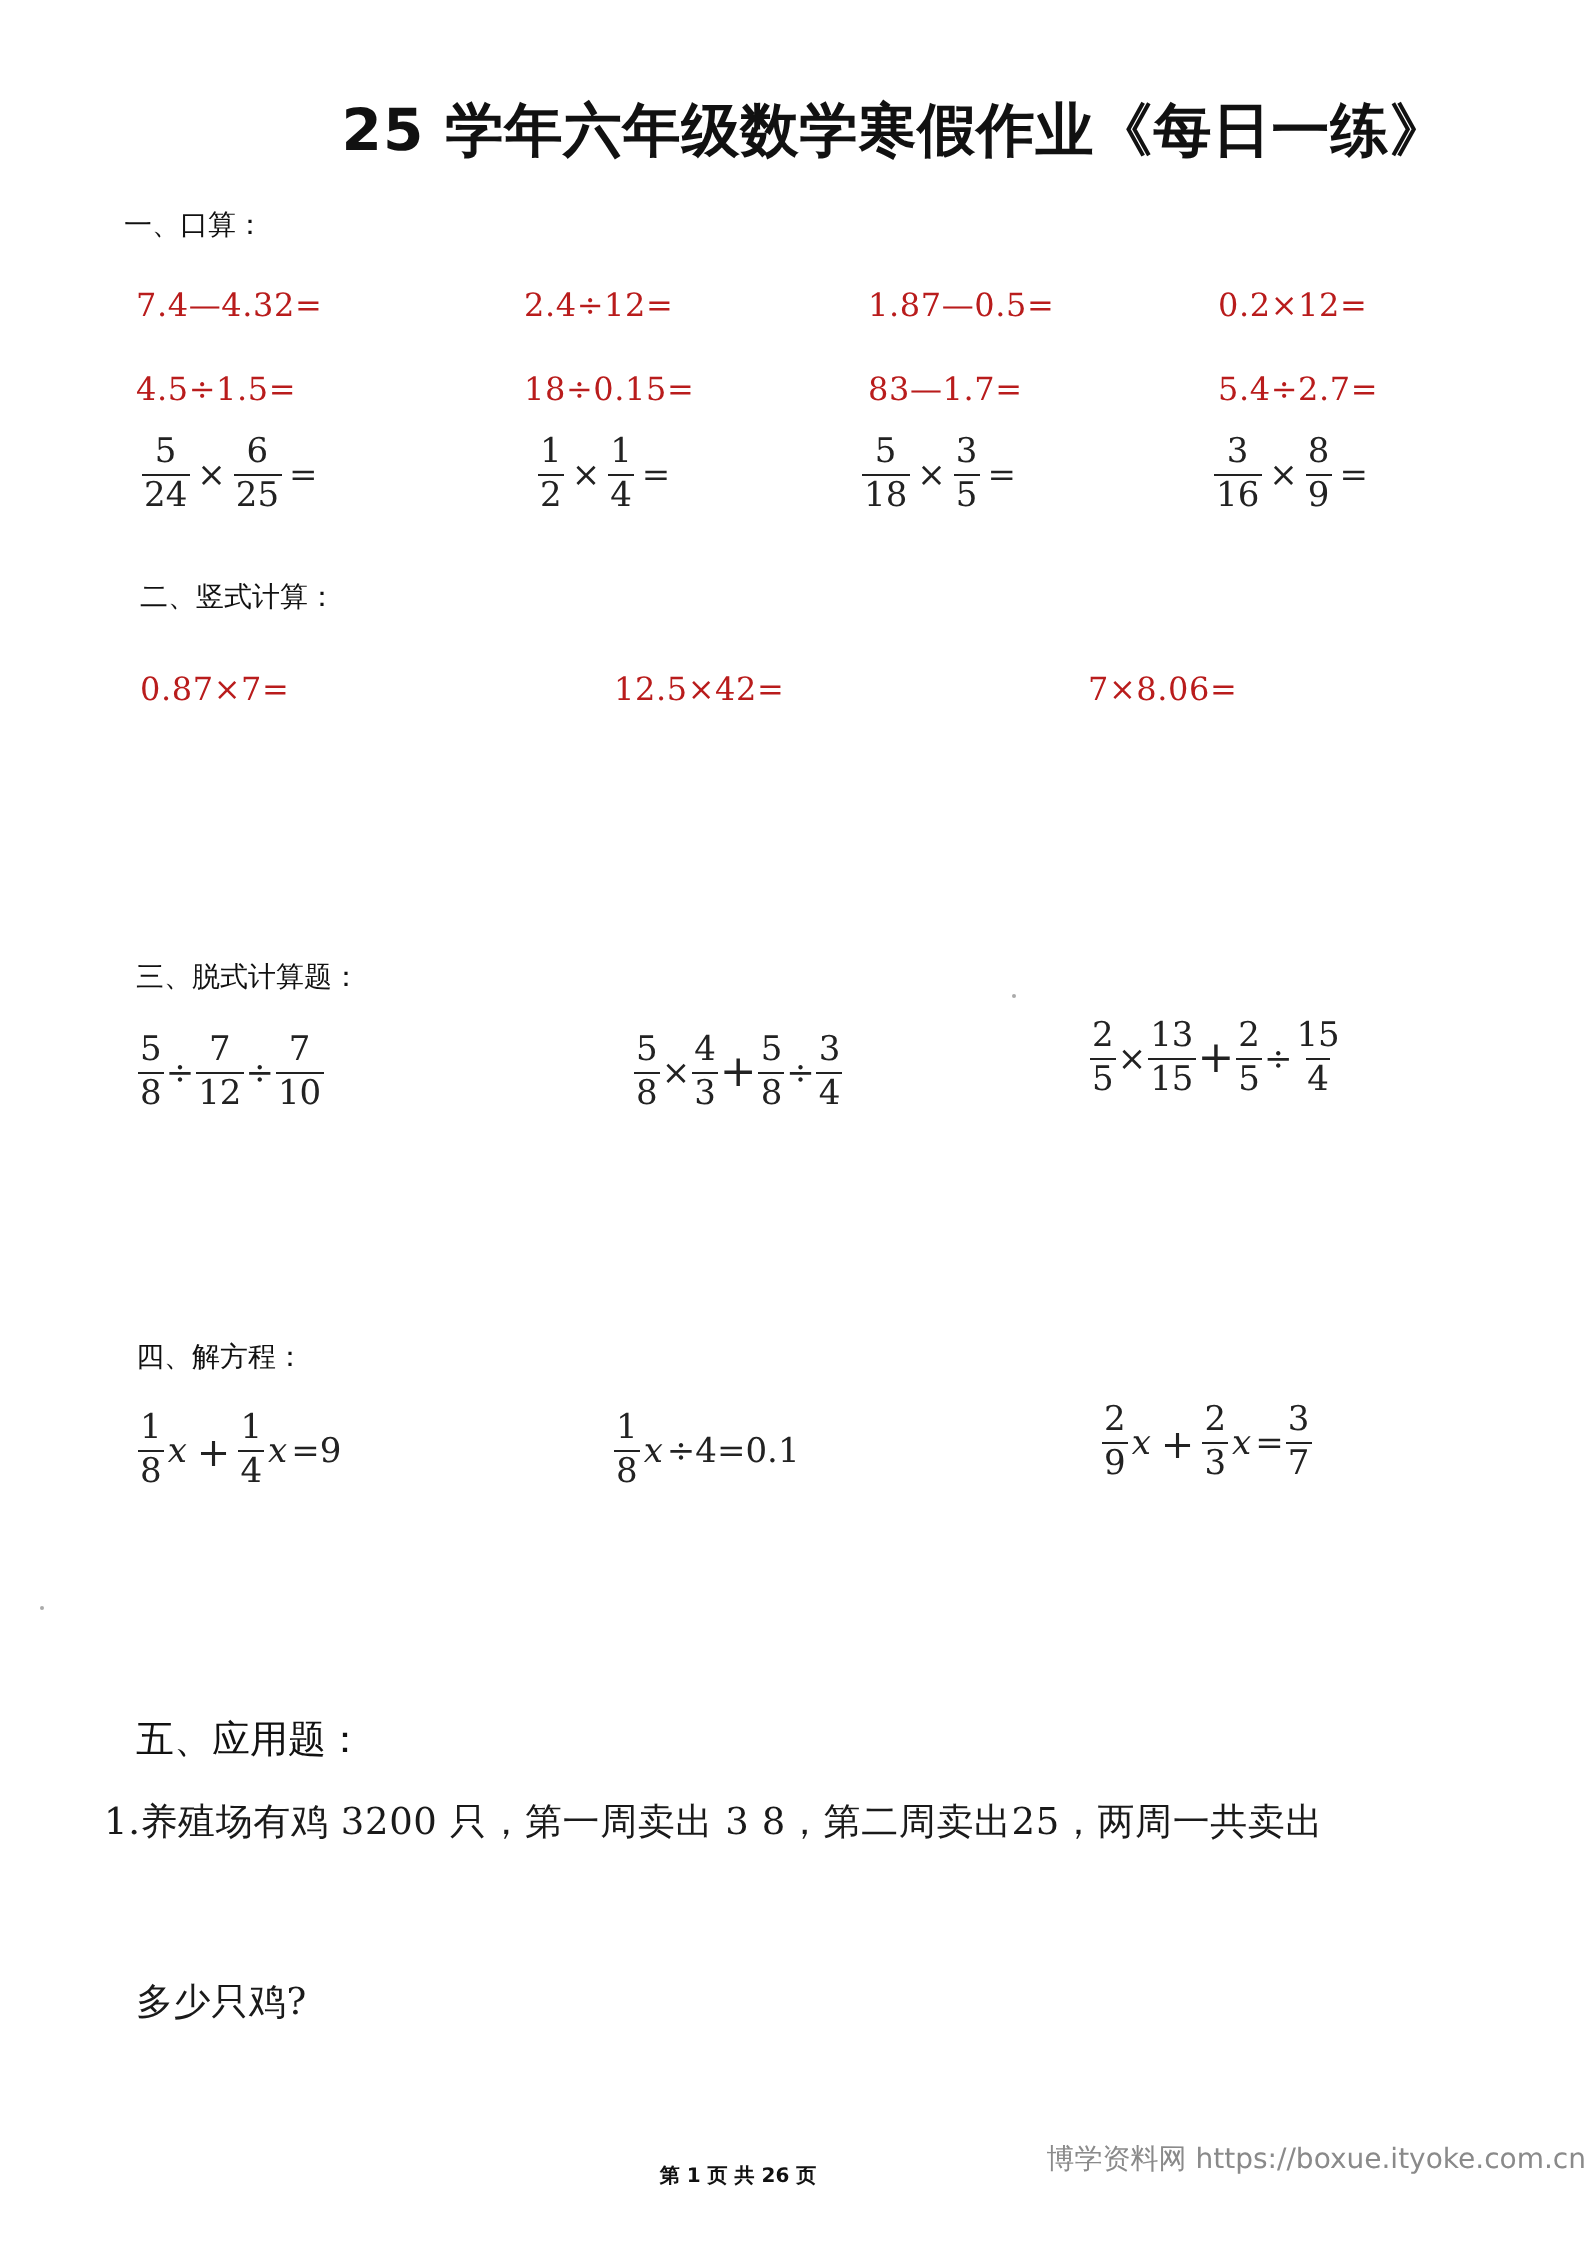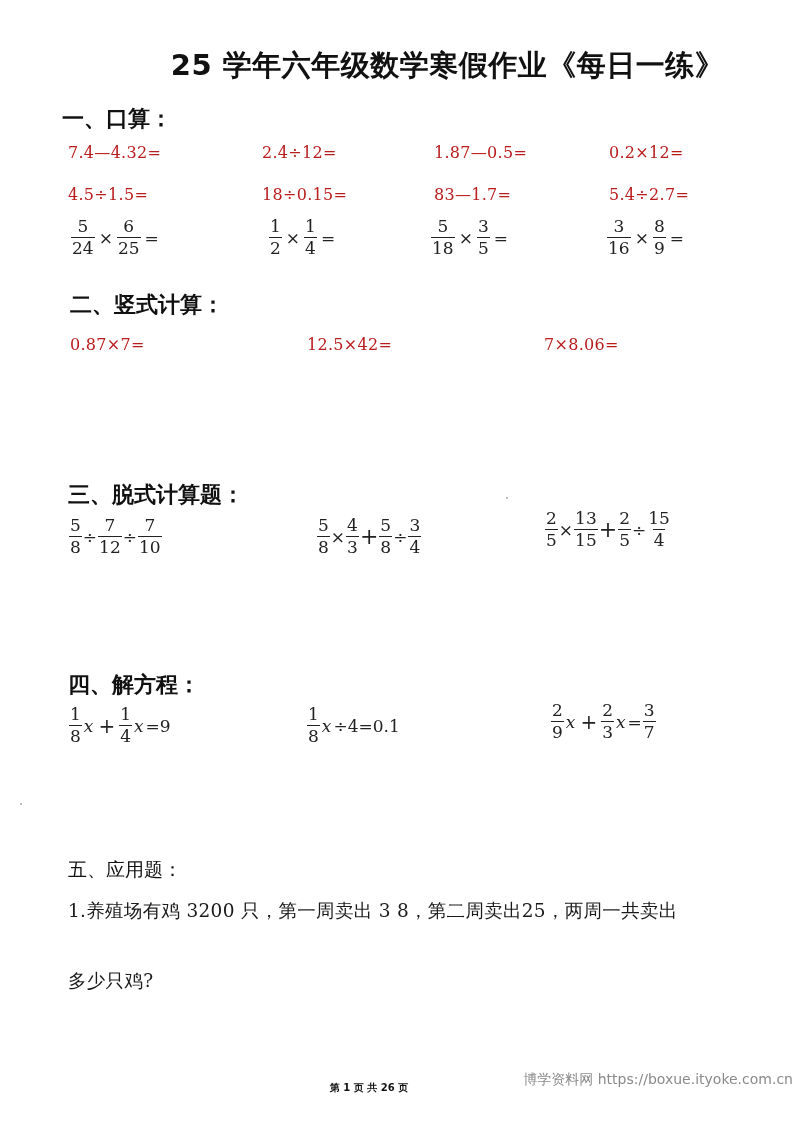--- a/index.html
+++ b/index.html
@@ -10,21 +10,21 @@
   }
   .abs { position: absolute; white-space: nowrap; }
   .title {
     left: 0; width: 793px; top: 46px; text-align: center;
     font-family: "DejaVu Sans", "Liberation Sans", sans-serif;
     font-weight: bold; font-size: 29px; letter-spacing: 0.5px; color: #111;
     padding-left: 102px; box-sizing: border-box;
   }
   .section {
     font-family: "DejaVu Sans", "Liberation Sans", sans-serif;
-    font-weight: bold; font-size: 22px; color: #111;
+    font-weight: normal; font-size: 14px; color: #111;
   }
   .section.light { font-weight: normal; font-size: 19px; }
   .expr { font-size: 16px; letter-spacing: 0.3px; color: #b91c1c; }
   .frac-expr { display: flex; align-items: center; font-size: 17px; color: #222; }
   .frac {
     display: inline-flex; flex-direction: column; align-items: center;
     line-height: 1; margin: 0 1px; vertical-align: middle;
   }
   .frac .num { padding: 0 1px 2px 1px; }
   .frac .den { border-top: 1.3px solid #222; padding: 2px 1px 0 1px; }
@@ -220,17 +220,17 @@
   <span>=</span>
   <span class="frac">
       <span class="num">3</span>
       <span class="den">7</span>
     </span>
 </div>
 
 <div class="abs speck" style="left:20px; top:803px;"></div>
 
 <div class="abs section light" style="left:68px; top:857px;">五、应用题：</div>
-<div class="abs problem" style="left:68px; top:898px;">1.养殖场有鸡 3200 只，第一周卖出 3 8，第二周卖出25，两周一共卖出</div>
-<div class="abs problem" style="left:68px; top:968px;">多少只鸡?</div>
+<div class="abs problem" style="left:52px; top:898px;">1.养殖场有鸡 3200 只，第一周卖出 3 8，第二周卖出25，两周一共卖出</div>
+<div class="abs problem" style="left:68px; top:988px;">多少只鸡?</div>
 
 <div class="abs footer-wm">博学资料网 https://boxue.ityoke.com.cn</div>
 <div class="abs footer-page">第 1 页 共 26 页</div>
 
 </body></html>

